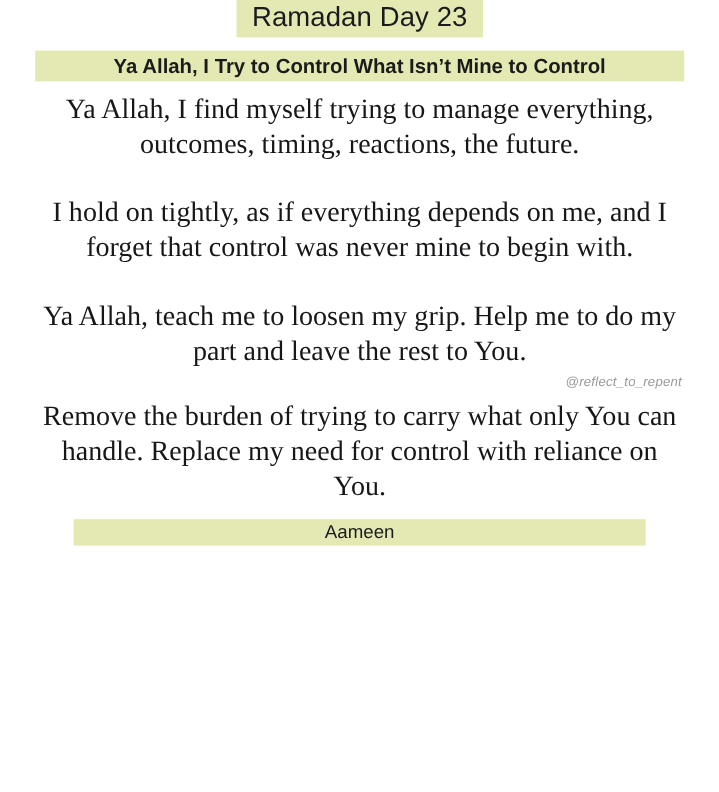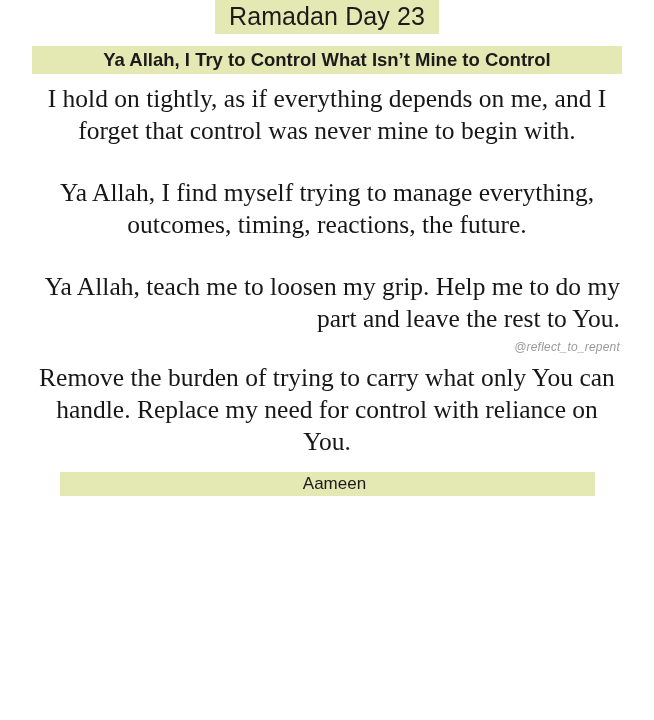--- a/index.html
+++ b/index.html
@@ -70,21 +70,20 @@
     margin: 0;
     padding: 0;
   }
 
   .para + .para {
     margin-top: 30px;
   }
 
   .para.tight-after {
     margin-bottom: 0;
-    text-align: right;
   }
 
   .handle {
     text-align: right;
     font-family: "Liberation Sans", "DejaVu Sans", sans-serif;
     font-style: italic;
     font-size: 12px;
     line-height: 16px;
     color: #9a9a9a;
     letter-spacing: 0.2px;
@@ -103,39 +102,39 @@
   }
 
   .footer-band {
     background: #e4e8b2;
     color: #1b1b1b;
     font-family: "Liberation Sans", "DejaVu Sans", sans-serif;
     font-size: 17px;
     line-height: 21px;
     text-align: center;
     width: 520px;
-    padding: 1px 0 2px 15px;
+    padding: 1px 0 2px 0;
   }
 </style>
 </head>
 <body>
 
 <div class="page">
 
   <div class="band-row">
     <div class="title-band">Ramadan Day 23</div>
   </div>
 
   <div class="subtitle-band">Ya Allah, I Try to Control What Isn’t Mine to Control</div>
 
   <div class="body-wrap">
 
+    <p class="para">Ya Allah, I find myself trying to manage everything, outcomes, timing, reactions, the future.</p>
+
     <p class="para">I hold on tightly, as if everything depends on me, and I forget that control was never mine to begin with.</p>
-
-    <p class="para">Ya Allah, I find myself trying to manage everything, outcomes, timing, reactions, the future.</p>
 
     <p class="para tight-after">Ya Allah, teach me to loosen my grip. Help me to do my part and leave the rest to You.</p>
 
     <div class="handle">@reflect_to_repent</div>
 
     <p class="para after-handle">Remove the burden of trying to carry what only You can handle. Replace my need for control with reliance on You.</p>
 
 
   </div>
 

